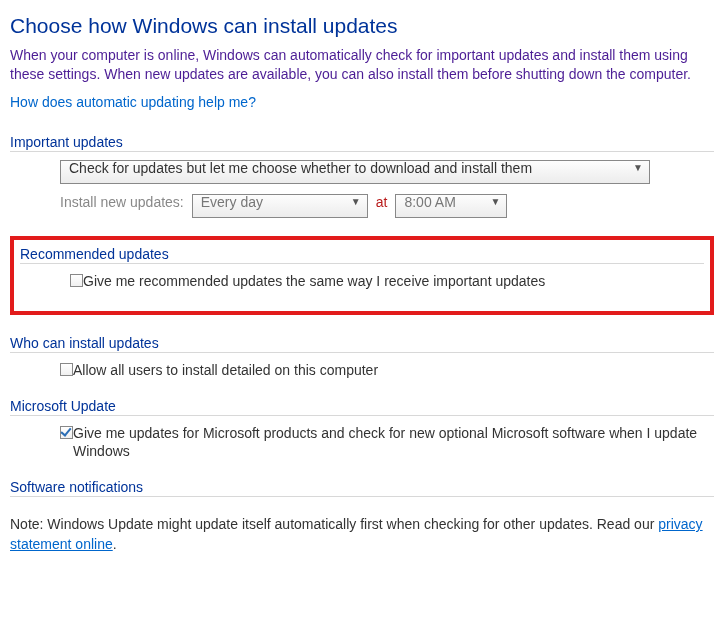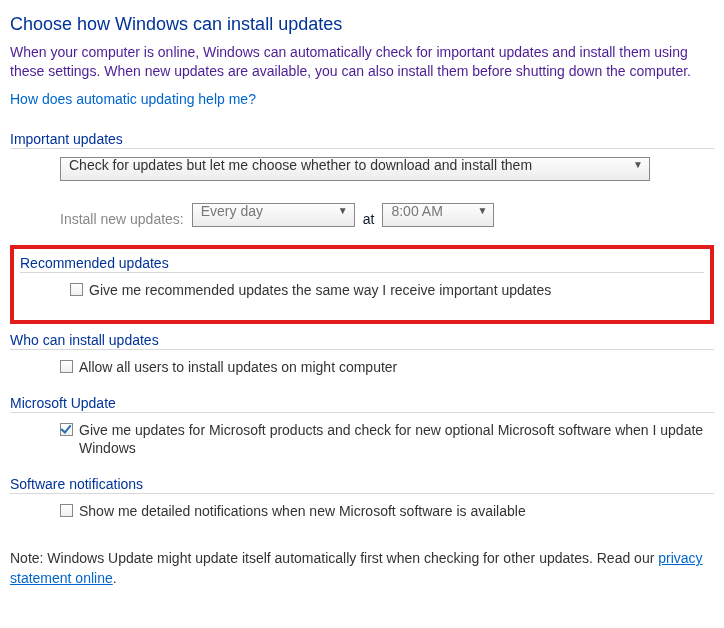--- a/index.html
+++ b/index.html
@@ -6,21 +6,21 @@
   body {
     margin: 0;
     padding: 10px;
     font-family: "Segoe UI", Tahoma, sans-serif;
     font-size: 14px;
     color: #333;
     background: #fff;
     width: 724px;
   }
   .page-title {
-    font-size: 18px;
+    font-size: 21px;
     color: #003399;
     margin: 4px 0 8px 0;
     font-weight: normal;
   }
   .intro {
     color: #4c1d95;
     line-height: 1.35;
     margin-bottom: 10px;
   }
   .help-link {
@@ -49,40 +49,39 @@
     justify-content: space-between;
     border: 1px solid #888;
     background: linear-gradient(#fdfdfd, #ececec);
     height: 24px;
     padding: 0 6px 8px 8px;
     font-size: 14px;
     color: #333;
     cursor: default;
   }
   .dropdown.large { width: 590px; }
-  .dropdown.mid   { width: 163px; color:#777; }
+  .dropdown.mid   { width: 176px; color:#777; }
   .dropdown.small { width: 112px; color:#777; }
   .dropdown .arrow {
     font-size: 10px;
     color: #555;
     margin-left: 6px;
   }
   .schedule-row {
-    margin-top: 22px;
+    margin-top: 10px;
     display: flex;
-    align-items: flex-end;
+    align-items: flex-start;
     gap: 8px;
     padding-left: 0;
   }
   .schedule-label { color: #888; }
-  .at-label { color: #0f172a; }
+  .at-label { color: #b91c1c; }
   .checkbox-row {
     display: flex;
     align-items: flex-start;
-    gap: 6px;
     line-height: 1.35;
   }
   .checkbox {
     width: 13px;
     height: 13px;
     border: 1px solid #888;
     background: linear-gradient(#fff,#f0f0f0);
     margin-top: 2px;
     flex: none;
     position: relative;
@@ -92,21 +91,21 @@
     position: absolute;
     left: 2px; top: -1px;
     width: 4px; height: 8px;
     border: solid #2a6db5;
     border-width: 0 2px 2px 0;
     transform: rotate(40deg);
   }
   .highlight-box {
     border: 4px solid #e21b1b;
     padding: 6px 6px 10px 6px;
-    margin-bottom: 8px;
+    margin-bottom: 20px;
   }
   .highlight-box .section-header { border-bottom: 1px solid #d8d8d8; }
   .footer-note {
     margin-top: 18px;
     line-height: 1.4;
   }
   .inline-link {
     color: #0066cc;
     text-decoration: underline;
     cursor: pointer;
@@ -156,45 +155,39 @@
     </div>
   </div>
 </div>
 
 
 <div class="section">
   <div class="section-header">Who can install updates</div>
   <div class="section-body">
     <div class="checkbox-row">
       <span class="checkbox"></span>
-      <span>Allow all users to install updates on might computer</span>
+      <span>Allow all users to install detailed on this computer</span>
     </div>
   </div>
 </div>
 
 
 <div class="section">
   <div class="section-header">Microsoft Update</div>
   <div class="section-body">
     <div class="checkbox-row">
       <span class="checkbox checked"></span>
       <span>Give me updates for Microsoft products and check for new optional Microsoft software when I update Windows</span>
     </div>
   </div>
 </div>
 
 
 <div class="section">
   <div class="section-header">Software notifications</div>
-  <div class="section-body">
-    <div class="checkbox-row">
-      <span class="checkbox"></span>
-      <span>Show me detailed notifications when new Microsoft software is available</span>
-    </div>
-  </div>
 </div>
 
 <div class="footer-note">
   <span>Note: Windows Update might update itself automatically first when checking for other updates.  Read our </span><span class="inline-link">privacy statement online</span><span>.</span>
 </div>
 
 
 
 
 </body></html>

